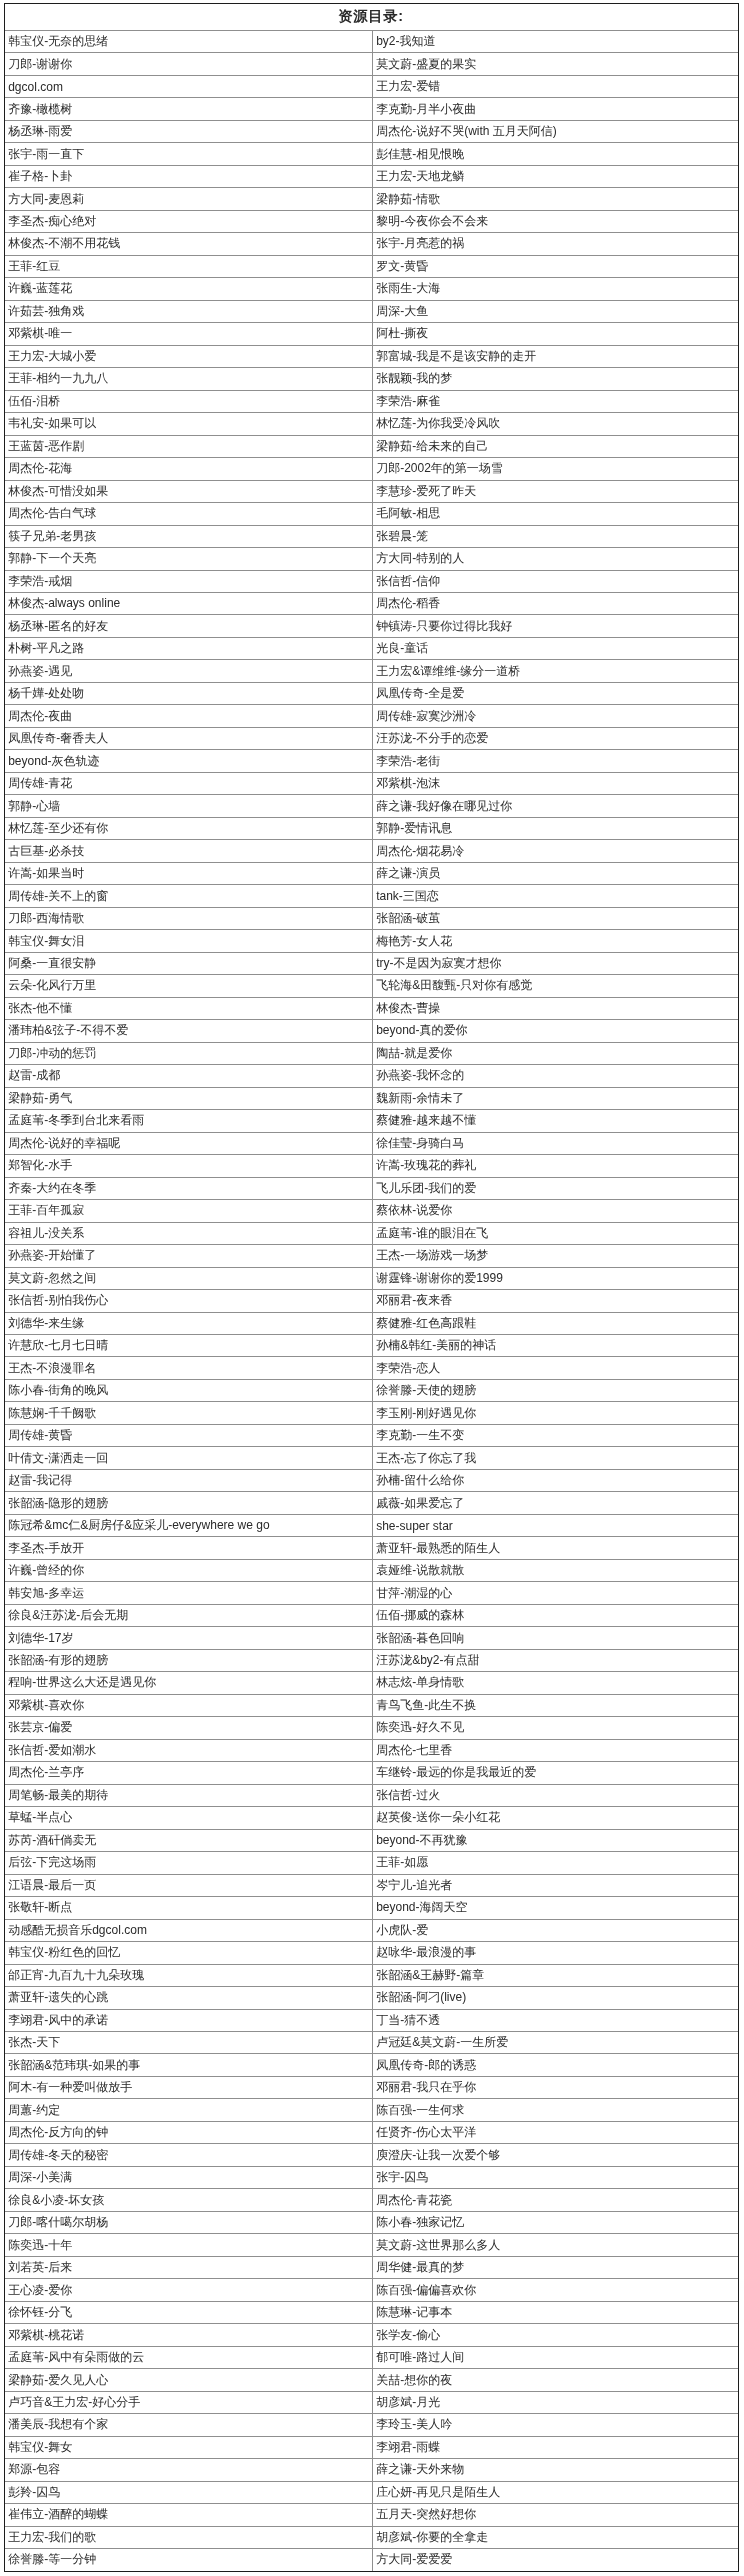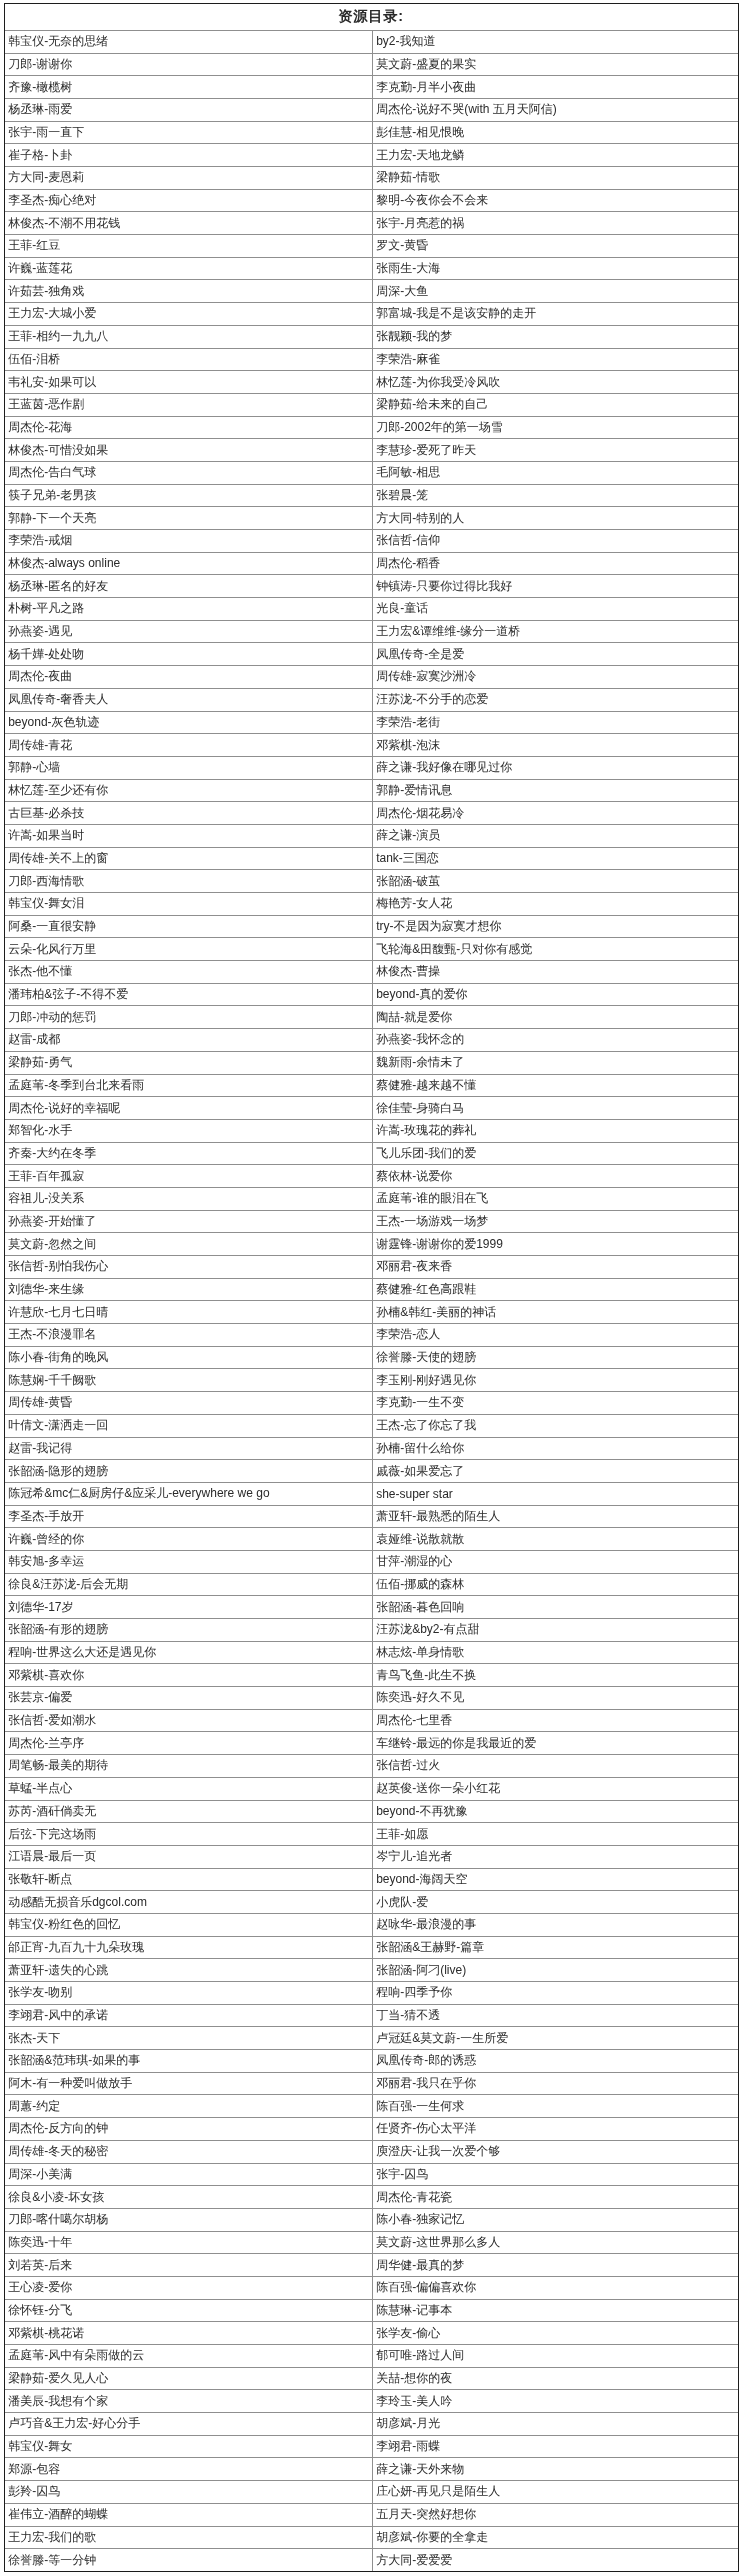--- a/index.html
+++ b/index.html
@@ -75,20 +75,24 @@
   <div class="row">
     <div class="cell left">韩宝仪-无奈的思绪</div>
     <div class="cell right">by2-我知道</div>
   </div>
 
   <div class="row">
     <div class="cell left">刀郎-谢谢你</div>
     <div class="cell right">莫文蔚-盛夏的果实</div>
   </div>
 
+  <div class="row">
+    <div class="cell left">dgcol.com</div>
+    <div class="cell right">王力宏-爱错</div>
+  </div>
 
   <div class="row">
     <div class="cell left">齐豫-橄榄树</div>
     <div class="cell right">李克勤-月半小夜曲</div>
   </div>
 
   <div class="row">
     <div class="cell left">杨丞琳-雨爱</div>
     <div class="cell right">周杰伦-说好不哭(with 五月天阿信)</div>
   </div>
@@ -127,20 +131,24 @@
   <div class="row">
     <div class="cell left">许巍-蓝莲花</div>
     <div class="cell right">张雨生-大海</div>
   </div>
 
   <div class="row">
     <div class="cell left">许茹芸-独角戏</div>
     <div class="cell right">周深-大鱼</div>
   </div>
 
+  <div class="row">
+    <div class="cell left">邓紫棋-唯一</div>
+    <div class="cell right">阿杜-撕夜</div>
+  </div>
 
   <div class="row">
     <div class="cell left">王力宏-大城小爱</div>
     <div class="cell right">郭富城-我是不是该安静的走开</div>
   </div>
 
   <div class="row">
     <div class="cell left">王菲-相约一九九八</div>
     <div class="cell right">张靓颖-我的梦</div>
   </div>
@@ -499,24 +507,20 @@
   <div class="row">
     <div class="cell left">邰正宵-九百九十九朵玫瑰</div>
     <div class="cell right">张韶涵&amp;王赫野-篇章</div>
   </div>
 
   <div class="row">
     <div class="cell left">萧亚轩-遗失的心跳</div>
     <div class="cell right">张韶涵-阿刁(live)</div>
   </div>
 
-  <div class="row">
-    <div class="cell left">张学友-吻别</div>
-    <div class="cell right">程响-四季予你</div>
-  </div>
 
   <div class="row">
     <div class="cell left">李翊君-风中的承诺</div>
     <div class="cell right">丁当-猜不透</div>
   </div>
 
   <div class="row">
     <div class="cell left">张杰-天下</div>
     <div class="cell right">卢冠廷&amp;莫文蔚-一生所爱</div>
   </div>
@@ -591,30 +595,30 @@
     <div class="cell left">孟庭苇-风中有朵雨做的云</div>
     <div class="cell right">郁可唯-路过人间</div>
   </div>
 
   <div class="row">
     <div class="cell left">梁静茹-爱久见人心</div>
     <div class="cell right">关喆-想你的夜</div>
   </div>
 
   <div class="row">
+    <div class="cell left">卢巧音&amp;王力宏-好心分手</div>
+    <div class="cell right">胡彦斌-月光</div>
+  </div>
+
+  <div class="row">
     <div class="cell left">潘美辰-我想有个家</div>
     <div class="cell right">李玲玉-美人吟</div>
   </div>
 
   <div class="row">
-    <div class="cell left">卢巧音&amp;王力宏-好心分手</div>
-    <div class="cell right">胡彦斌-月光</div>
-  </div>
-
-  <div class="row">
     <div class="cell left">韩宝仪-舞女</div>
     <div class="cell right">李翊君-雨蝶</div>
   </div>
 
   <div class="row">
     <div class="cell left">郑源-包容</div>
     <div class="cell right">薛之谦-天外来物</div>
   </div>
 
   <div class="row">

